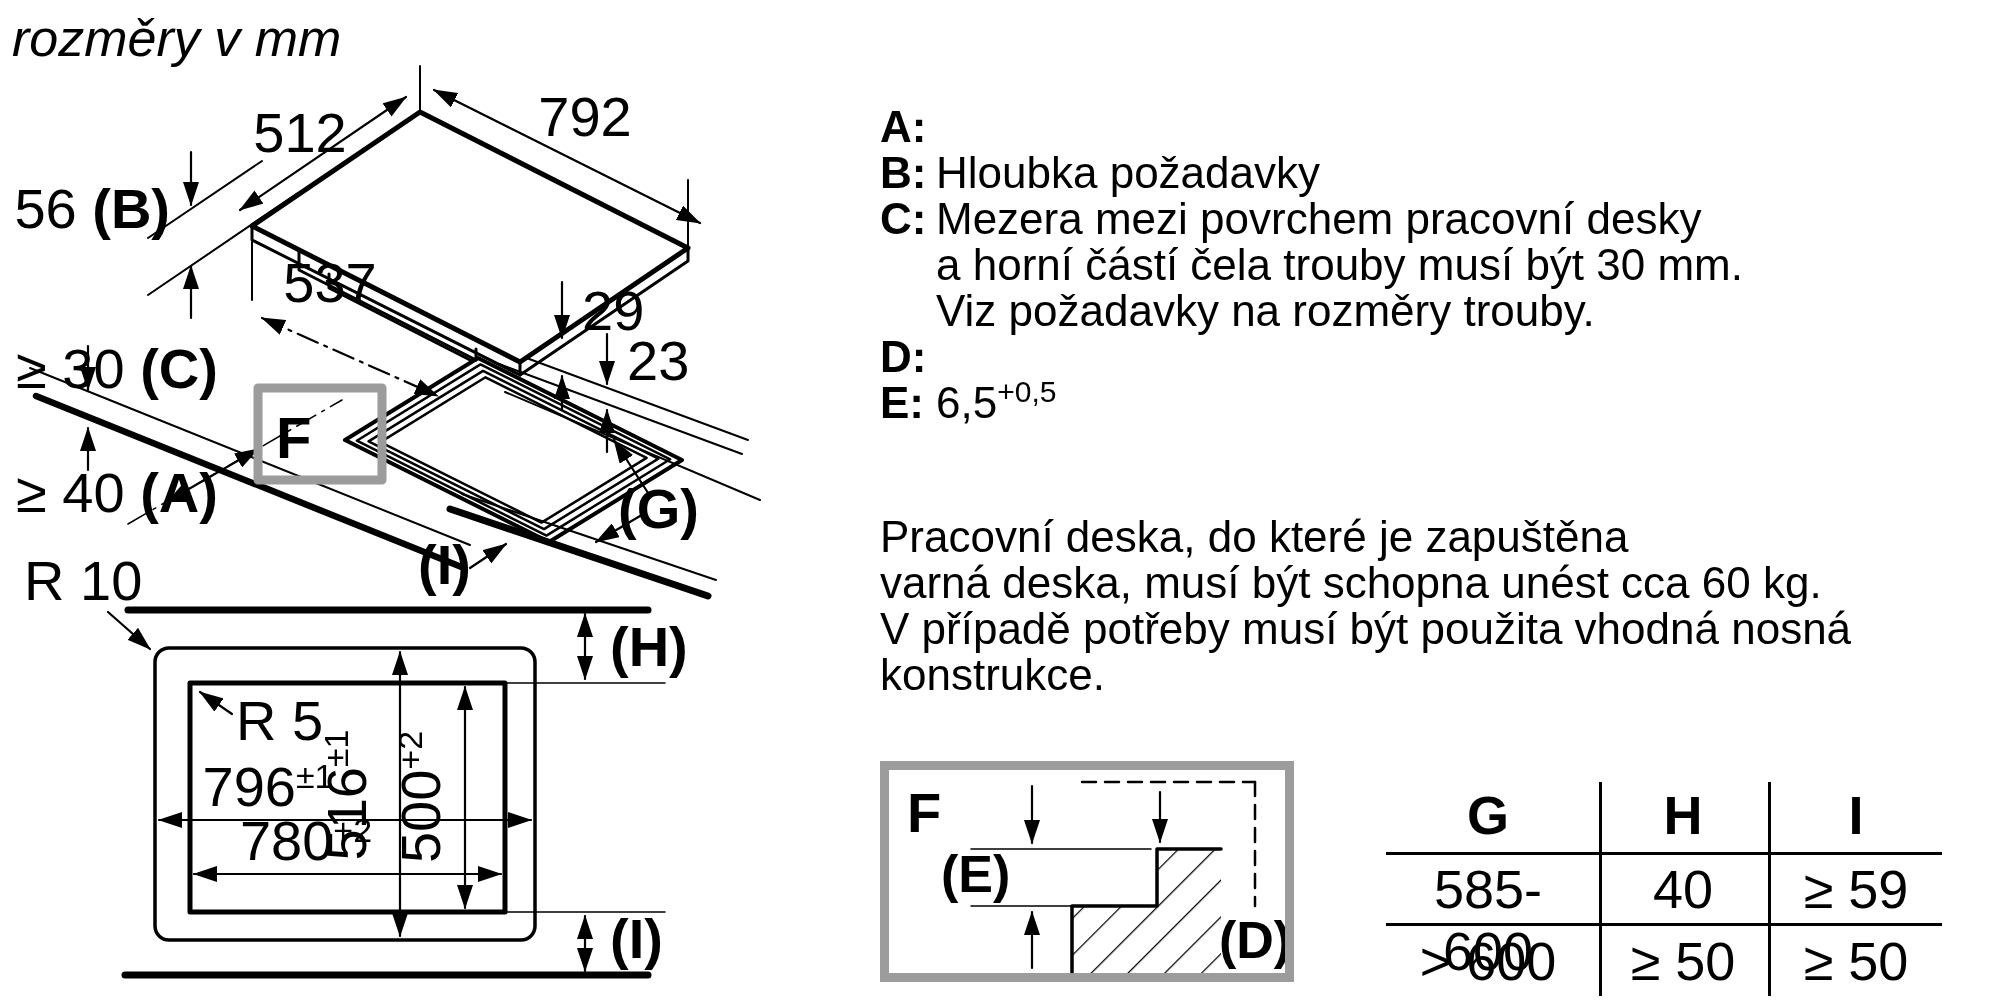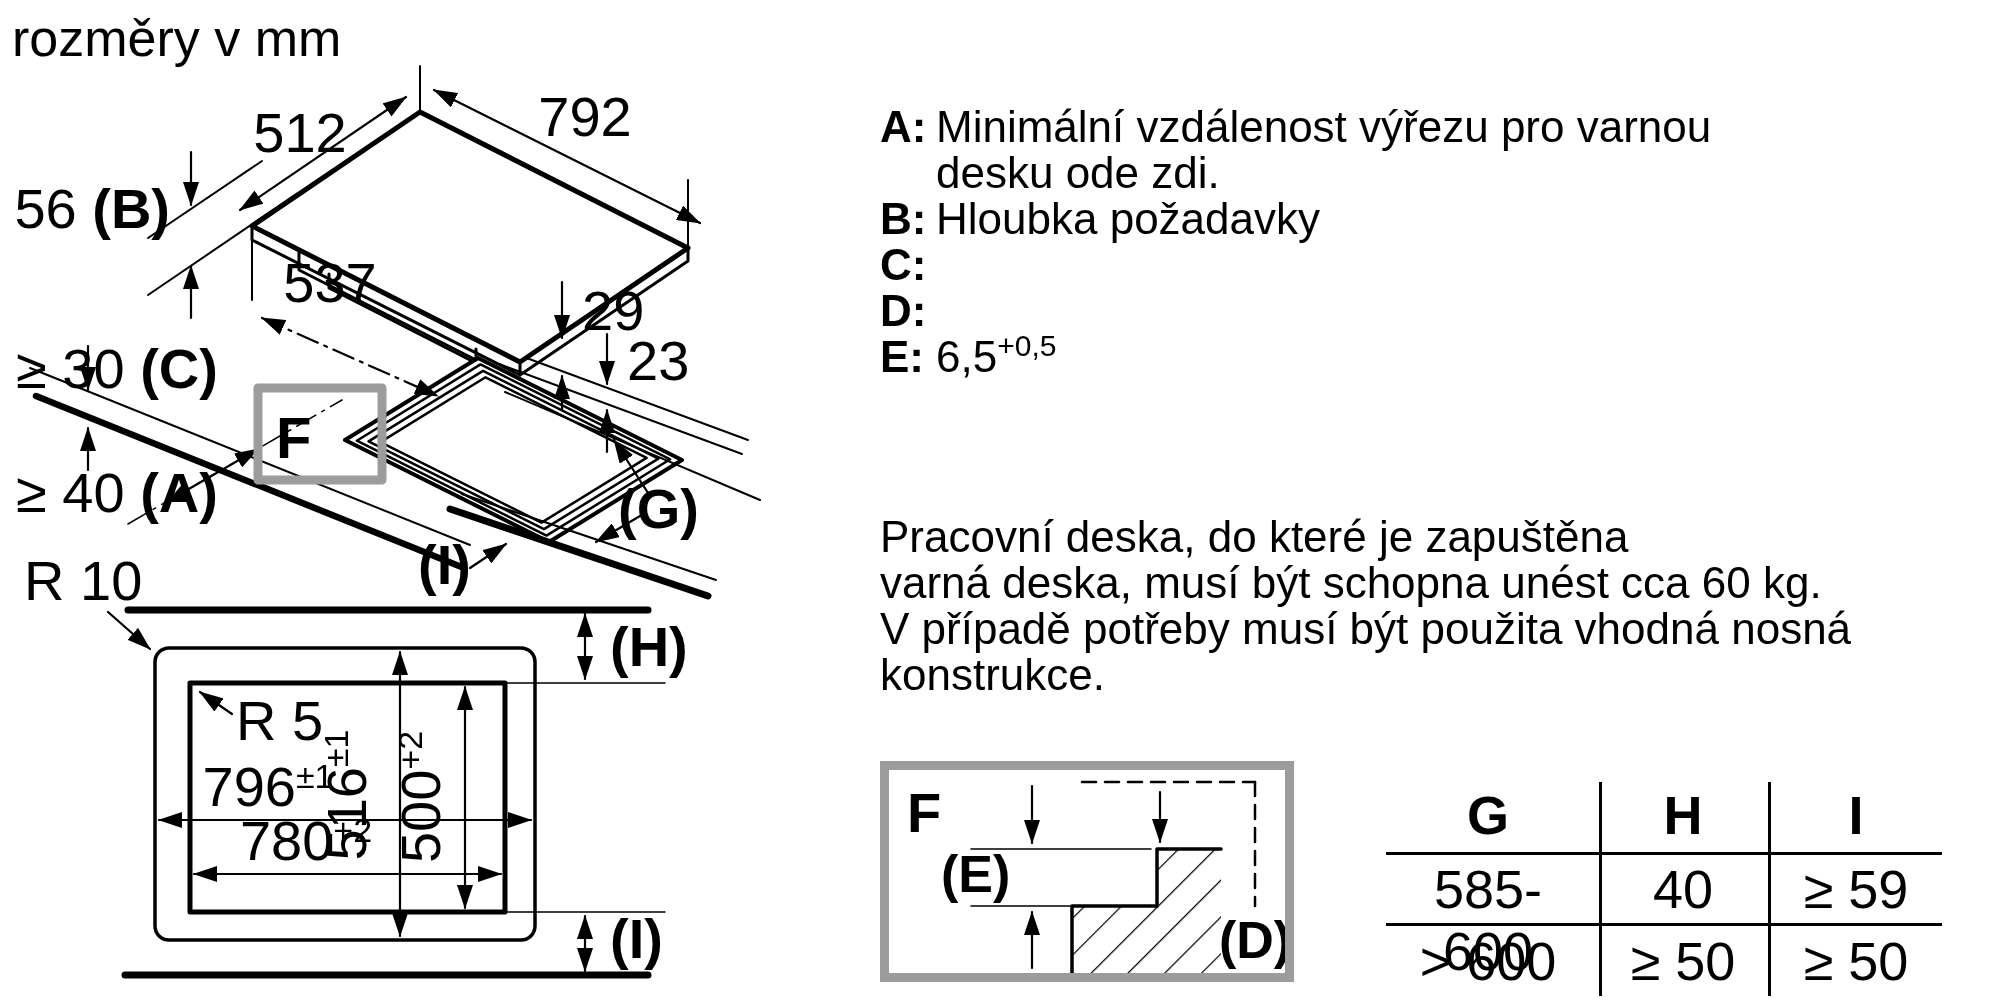--- a/index.html
+++ b/index.html
@@ -2,21 +2,21 @@
 <html><head>
 <meta charset="utf-8">
 <style>
   * { margin:0; padding:0; box-sizing:border-box; }
   html,body { background:#fff; }
   body {
     width:2000px; height:1000px; position:relative; overflow:hidden;
     font-family:"Liberation Sans", sans-serif; color:#000;
   }
   .abs { position:absolute; }
-  #title { left:12px; top:8px; font-size:52px; }
+  #title { left:12px; top:8px; font-size:52px;font-style:italic; }
   svg text { font-family:"Liberation Sans", sans-serif; fill:#000; }
 
   
   #legend { left:880px; top:104px; width:950px; font-size:44px; line-height:46px; }
   .lrow { display:flex; }
   .lkey { font-weight:bold; width:56px; flex:0 0 56px; }
   .ltxt { white-space:pre-line; }
   sup.tol { font-size:30px; vertical-align:super; line-height:0; }
 
   
@@ -145,29 +145,30 @@
       <text x="440" y="797" text-anchor="middle" transform="rotate(-90 440 797)"><tspan>500</tspan><tspan dy="-18" font-size="34">+2</tspan></text>
       <text x="610" y="666" font-weight="bold">(H)</text>
       <text x="610" y="958" font-weight="bold">(I)</text>
     </g>
   </g>
 </svg>
 
 <div id="legend" class="abs">
   <div class="lrow">
     <span class="lkey">A:</span>
-    <div class="ltxt">Minimální vzdálenost výřezu pro varnou
-desku ode zdi.</div>
   </div>
   <div class="lrow">
     <span class="lkey">B:</span>
     <div class="ltxt">Hloubka požadavky</div>
   </div>
   <div class="lrow">
     <span class="lkey">C:</span>
+    <div class="ltxt">Mezera mezi povrchem pracovní desky
+a horní částí čela trouby musí být 30 mm.
+Viz požadavky na rozměry trouby.</div>
   </div>
   <div class="lrow">
     <span class="lkey">D:</span>
   </div>
   <div class="lrow">
     <span class="lkey">E:</span>
     <div class="ltxt"><span>6,5</span><sup class="tol">+0,5</sup></div>
   </div>
 </div>
 

